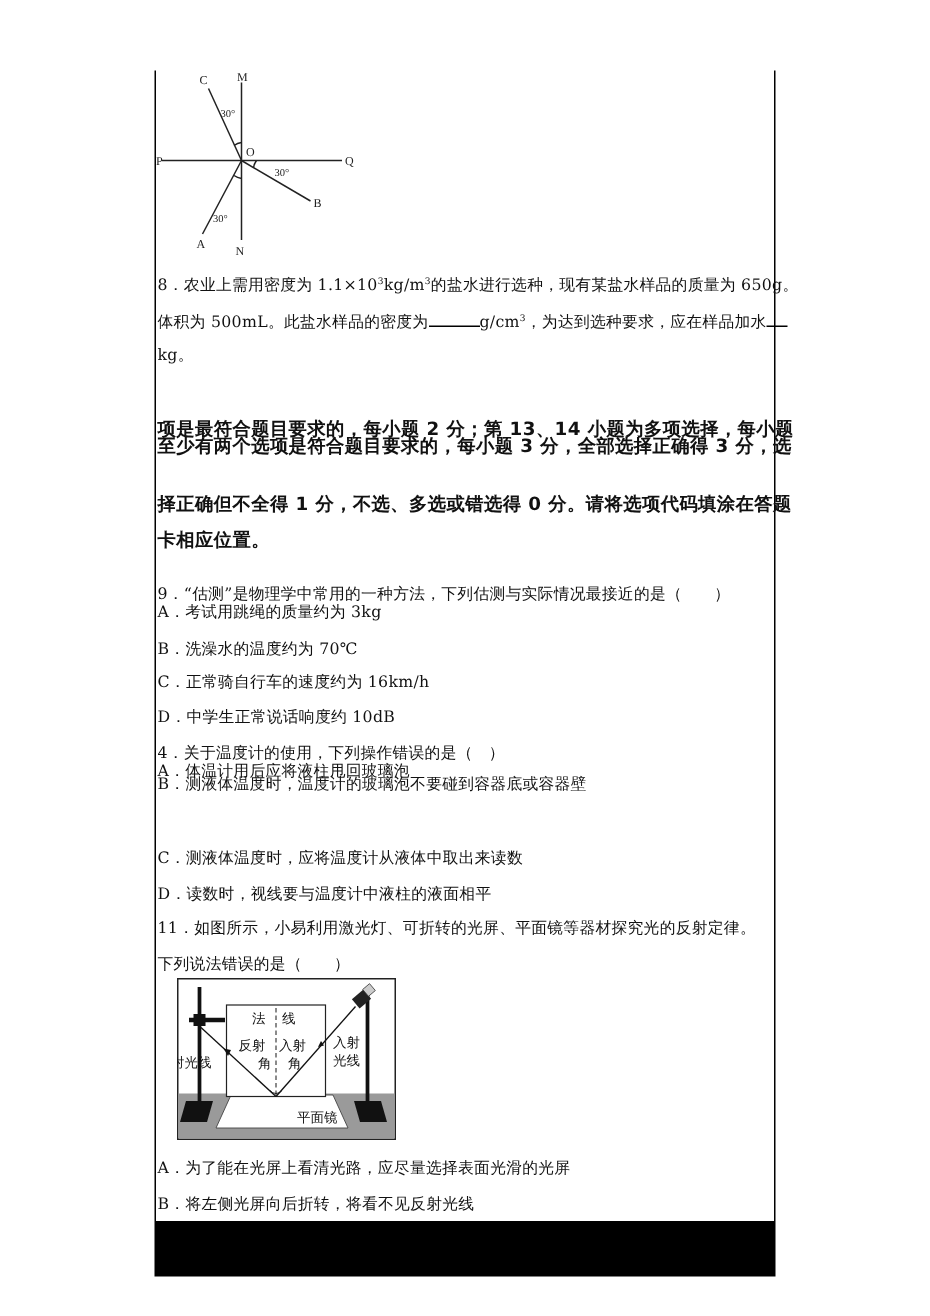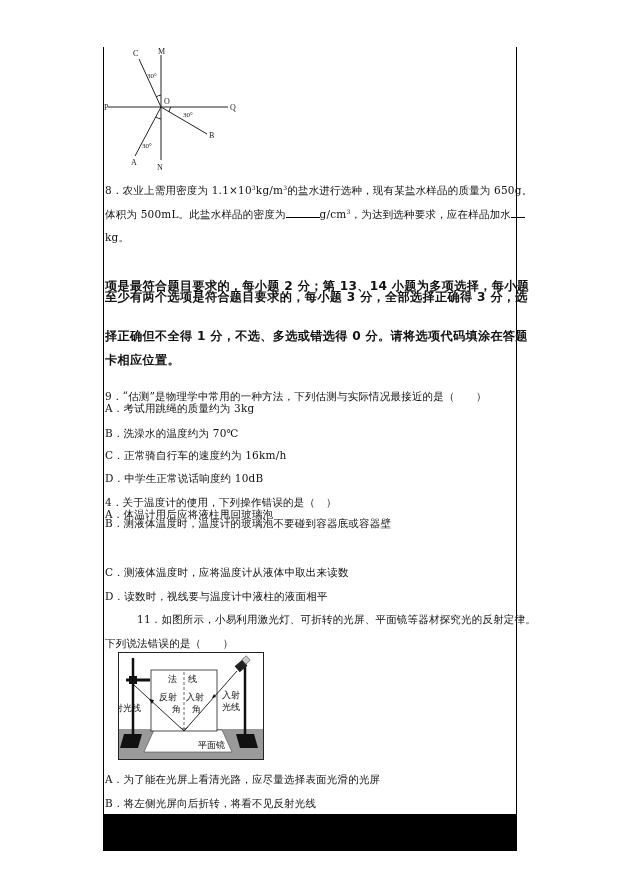--- a/index.html
+++ b/index.html
@@ -64,21 +64,21 @@
   <div class="line" style="top:362px;margin-top:17px;">B．洗澡水的温度约为 70℃</div>
   <div class="line" style="top:401px;">C．正常骑自行车的速度约为 16km/h</div>
   <div class="line" style="top:424px;">D．中学生正常说话响度约 10dB</div>
 
   <div class="line" style="top:448px;">4．关于温度计的使用，下列操作错误的是（　）</div>
   <div class="line" style="top:460px;">A．体温计用后应将液柱甩回玻璃泡</div>
   <div class="line" style="top:469px;">B．测液体温度时，温度计的玻璃泡不要碰到容器底或容器壁</div>
   <div class="line" style="top:518px;">C．测液体温度时，应将温度计从液体中取出来读数</div>
   <div class="line" style="top:542px;text-align:center;">D．读数时，视线要与温度计中液柱的液面相平</div>
 
-  <div class="line" style="top:565px;padding-left:32px;">11．如图所示，小易利用激光灯、可折转的光屏、平面镜等器材探究光的反射定律。</div>
+  <div class="line" style="top:565px;">11．如图所示，小易利用激光灯、可折转的光屏、平面镜等器材探究光的反射定律。</div>
   <div class="line" style="top:589px;">下列说法错误的是（　　）</div>
 
   <svg class="fig2" viewBox="0 0 146 108">
     <rect x="0.5" y="0.5" width="145" height="107" fill="#fff" stroke="#222" stroke-width="1"></rect>
     <rect x="1" y="77" width="144" height="30" fill="#9a9a9a"></rect>
     <polygon points="36,78 104,78 114,100 26,100" fill="#fff" stroke="#444" stroke-width="0.6"></polygon>
 
     <line x1="15" y1="6" x2="15" y2="82" stroke="#111" stroke-width="2.5"></line>
     <line x1="8" y1="28" x2="32" y2="28" stroke="#111" stroke-width="3"></line>
     <rect x="11" y="24" width="8" height="8" fill="#111"></rect>

